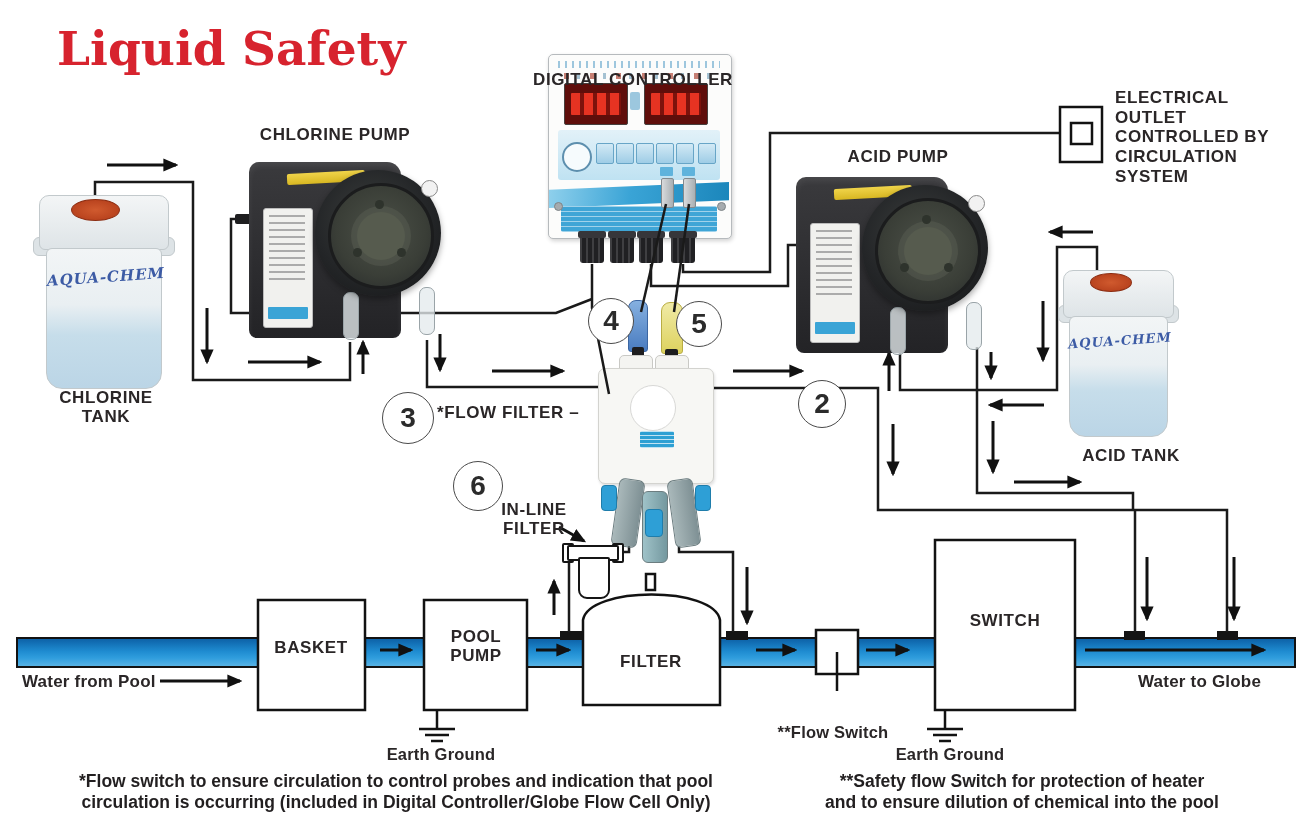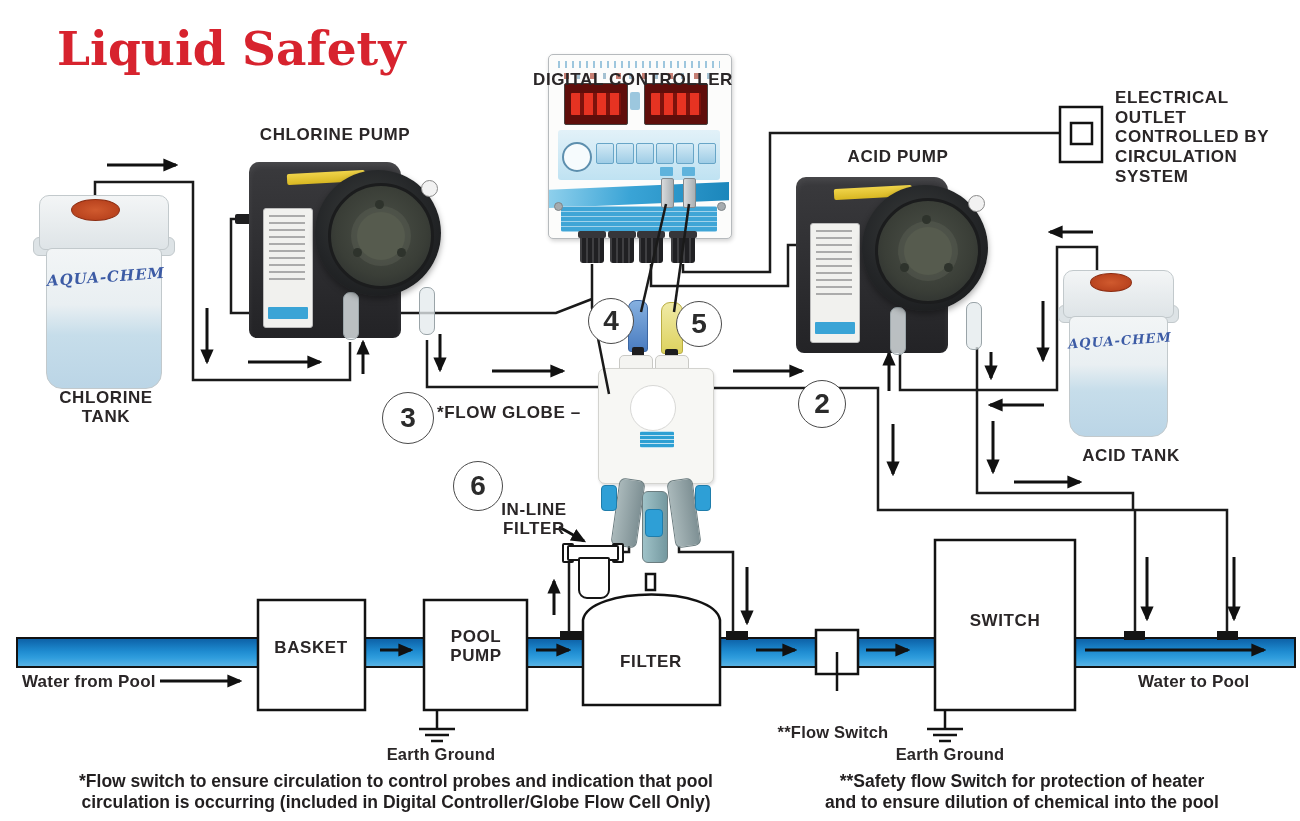--- a/index.html
+++ b/index.html
@@ -368,33 +368,33 @@
   <div class="lbl ctr" style="left:335px;top:125px;z-index:50;">CHLORINE PUMP</div>
   <div class="lbl ctr" style="left:898px;top:147px;z-index:50;">ACID PUMP</div>
   <div class="lbl" style="left:1115px;top:88px;line-height:1.16;z-index:50;">ELECTRICAL
 OUTLET
 CONTROLLED BY
 CIRCULATION
 SYSTEM</div>
   <div class="lbl ctr" style="left:106px;top:388px;z-index:50;">CHLORINE
 TANK</div>
   <div class="lbl ctr" style="left:1131px;top:446px;z-index:50;">ACID TANK</div>
-  <div class="lbl" style="left:437px;top:403px;z-index:50;">*FLOW GLOBE –</div>
+  <div class="lbl" style="left:437px;top:403px;z-index:50;">*FLOW FILTER –</div>
   <div class="lbl ctr" style="left:534px;top:500px;z-index:50;">IN-LINE
 FILTER</div>
 
   <div class="lbl ctr" style="left:311px;top:638px;z-index:50;">BASKET</div>
   <div class="lbl ctr" style="left:476px;top:627px;z-index:50;">POOL
 PUMP</div>
   <div class="lbl ctr" style="left:651px;top:652px;z-index:50;">FILTER</div>
   <div class="lbl ctr small-lbl" style="left:833px;top:691px;font-weight:600;letter-spacing:.2px;z-index:50;margin-top:32px;">**Flow Switch</div>
   <div class="lbl ctr" style="left:1005px;top:611px;z-index:50;">SWITCH</div>
 
   <div class="lbl" style="left:22px;top:672px;letter-spacing:.2px;z-index:50;">Water from Pool</div>
-  <div class="lbl" style="left:1138px;top:672px;letter-spacing:.2px;z-index:50;">Water to Pool</div>
+  <div class="lbl" style="left:1138px;top:672px;letter-spacing:.2px;z-index:50;">Water to Globe</div>
   <div class="lbl ctr small-lbl" style="left:441px;top:745px;letter-spacing:.2px;z-index:50;">Earth Ground</div>
   <div class="lbl ctr small-lbl" style="left:950px;top:745px;letter-spacing:.2px;z-index:50;">Earth Ground</div>
 
   <div class="footnote abs" style="left:56px;top:771px;width:680px;z-index:50;">*Flow switch to ensure circulation to control probes and indication that pool
 circulation is occurring (included in Digital Controller/Globe Flow Cell Only)</div>
   <div class="footnote abs" style="left:802px;top:771px;width:440px;z-index:50;">**Safety flow Switch for protection of heater
 and to ensure dilution of chemical into the pool</div>
 
 </div>
 

